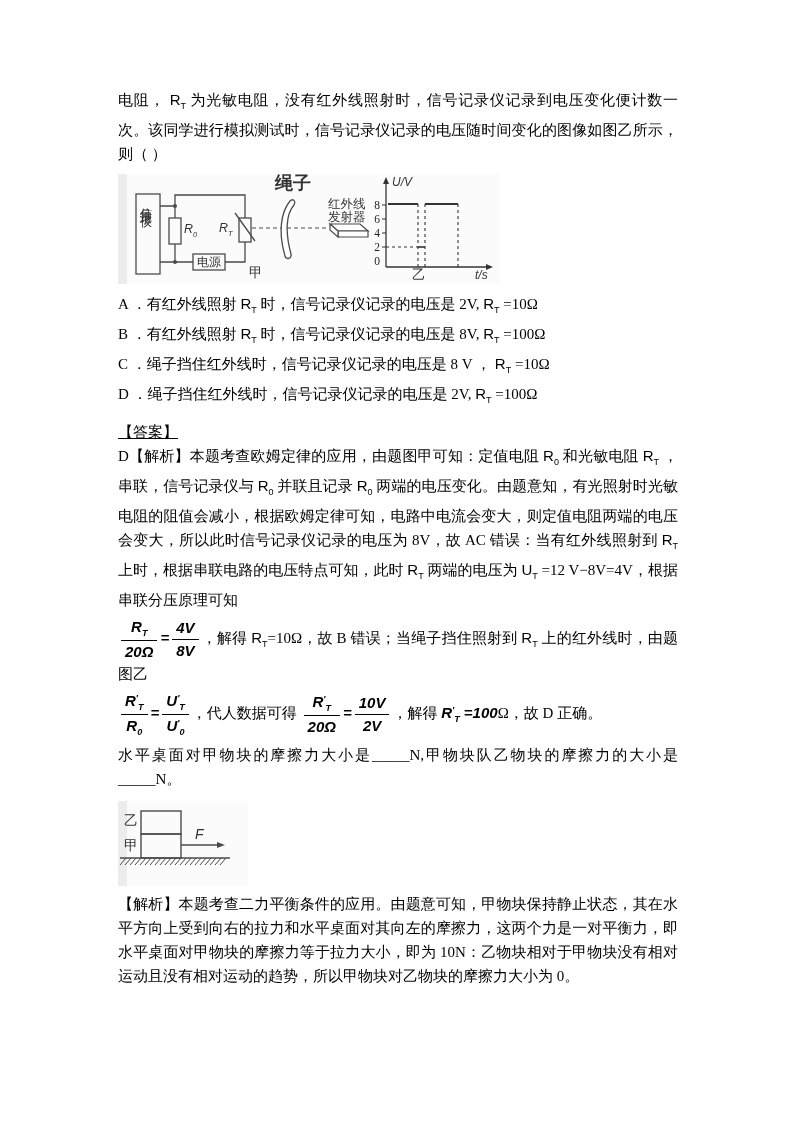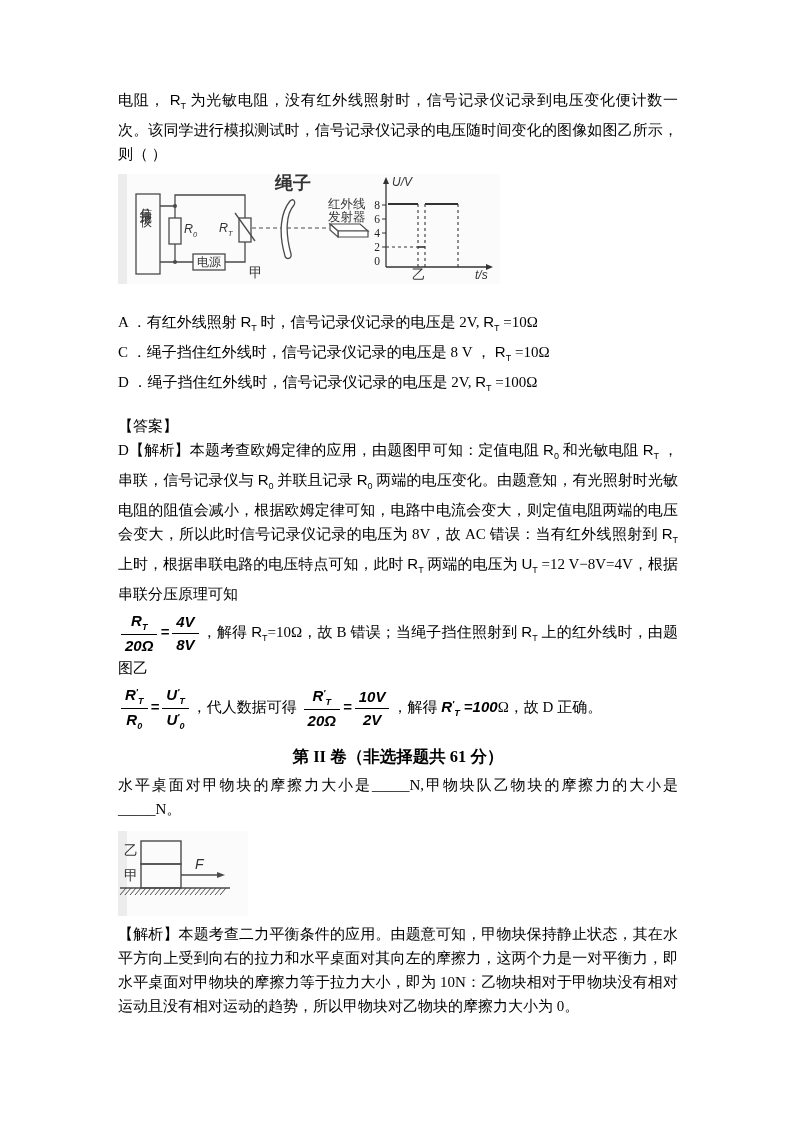--- a/index.html
+++ b/index.html
@@ -13,30 +13,30 @@
   p { margin:0; text-align:justify; }
   .sym { font-family:Liberation Sans, sans-serif; }
   .sym sub { font-size:0.6em; }
   .sym.it { font-style:italic; }
   .sym.math { font-weight:bold; font-style:italic; }
   .prime { font-size:0.6em; vertical-align:0.55em; }
   .frac { display:inline-block; vertical-align:middle; text-align:center; margin:0 3px; line-height:1.15; font-weight:bold; }
   .fnum { display:block; padding:0 4px 2px; border-bottom:1.5px solid #000; }
   .fden { display:block; padding:2px 4px 0; }
   .formula-line { margin:6px 0; }
-  .options { margin-top:26px; line-height:23px; }
+  .options { margin-top:8px; line-height:23px; }
   .options p { margin:0; }
   
   .figure { position:relative; background:linear-gradient(to right,#ececec 0px,#ececec 9px,#fbfbfb 9px); margin:8px 0 2px 0; }
   .figure .flabel { position:absolute; font-size:12.5px; line-height:14px; white-space:nowrap; color:#333; }
   .vtext { writing-mode:vertical-rl; text-orientation:upright; letter-spacing:2px; }
   .itlab { font-style:italic; font-family:Liberation Sans, sans-serif; }
   .tick { position:absolute; width:18px; text-align:right; font-size:11.5px; color:#222; line-height:12px; }
   .heading { font-weight:bold; font-size:16.5px; text-align:center; margin:14px 0 4px 0; }
-  .ansline { margin-top:14px; }
+  .ansline { margin-top:8px;text-decoration:underline; }
 </style>
 </head>
 <body>
 
 <div class="page">
 
   <p>电阻，  <span class="sym">R<sub>T</sub></span> 为光敏电阻，没有红外线照射时，信号记录仪记录到电压变化便计数一次。该同学进行模拟测试时，信号记录仪记录的电压随时间变化的图像如图乙所示，则（    ）</p>
 
   <div class="figure" style="width:382px;height:110px;">
     <svg width="382" height="110" viewBox="0 0 382 110">
@@ -89,30 +89,30 @@
     <div class="tick" style="left:244px;top:25px;">8</div>
     <div class="tick" style="left:244px;top:39px;">6</div>
     <div class="tick" style="left:244px;top:53px;">4</div>
     <div class="tick" style="left:244px;top:67px;">2</div>
     <div class="tick" style="left:244px;top:81px;">0</div>
     <div class="flabel" style="left:294px;top:94px;font-size:13.5px;">乙</div>
   </div>
 
   <div class="options">
     <p>A ．有红外线照射 <span class="sym">R<sub>T</sub></span> 时，信号记录仪记录的电压是 2V, <span class="sym">R<sub>T</sub></span> =10Ω</p>
+    <p>B ．有红外线照射 <span class="sym">R<sub>T</sub></span> 时，信号记录仪记录的电压是 8V, <span class="sym">R<sub>T</sub></span> =100Ω</p>
     <p>C ．绳子挡住红外线时，信号记录仪记录的电压是 8 V ， <span class="sym">R<sub>T</sub></span> =10Ω</p>
     <p>D ．绳子挡住红外线时，信号记录仪记录的电压是 2V, <span class="sym">R<sub>T</sub></span> =100Ω</p>
   </div>
 
   <p class="ansline">【答案】</p>
   <p>D【解析】本题考查欧姆定律的应用，由题图甲可知：定值电阻 <span class="sym">R<sub>0</sub></span> 和光敏电阻 <span class="sym">R<sub>T</sub></span> ，串联，信号记录仪与 <span class="sym">R<sub>0</sub></span> 并联且记录 <span class="sym">R<sub>0</sub></span> 两端的电压变化。由题意知，有光照射时光敏电阻的阻值会减小，根据欧姆定律可知，电路中电流会变大，则定值电阻两端的电压会变大，所以此时信号记录仪记录的电压为 8V，故 AC 错误：当有红外线照射到 <span class="sym">R<sub>T</sub></span> 上时，根据串联电路的电压特点可知，此时 <span class="sym">R<sub>T</sub></span> 两端的电压为 <span class="sym">U<sub>T</sub></span> =12 V−8V=4V，根据串联分压原理可知</p>
   <p class="formula-line"><span class="frac"><span class="fnum"><span class="sym math">R<sub>T</sub></span></span><span class="fden"><span class="sym math">20Ω</span></span></span><span class="sym math">=</span><span class="frac"><span class="fnum"><span class="sym math">4V</span></span><span class="fden"><span class="sym math">8V</span></span></span>，解得 <span class="sym">R<sub>T</sub></span>=10Ω，故 B 错误；当绳子挡住照射到 <span class="sym">R<sub>T</sub></span> 上的红外线时，由题图乙</p>
   <p class="formula-line"><span class="frac"><span class="fnum"><span class="sym math">R<span class="prime">′</span><sub>T</sub></span></span><span class="fden"><span class="sym math">R<sub>0</sub></span></span></span><span class="sym math">=</span><span class="frac"><span class="fnum"><span class="sym math">U<span class="prime">′</span><sub>T</sub></span></span><span class="fden"><span class="sym math">U<span class="prime">′</span><sub>0</sub></span></span></span>，代人数据可得 <span class="frac"><span class="fnum"><span class="sym math">R<span class="prime">′</span><sub>T</sub></span></span><span class="fden"><span class="sym math">20Ω</span></span></span><span class="sym math">=</span><span class="frac"><span class="fnum"><span class="sym math">10V</span></span><span class="fden"><span class="sym math">2V</span></span></span>，解得 <span class="sym math">R<span class="prime">′</span><sub>T</sub></span><span class="sym math"> =100</span>Ω，故 D 正确。</p>
 
-  <h2 class="heading">第 II 卷（非选择题共 61 分）</h2>
   <p>水平桌面对甲物块的摩擦力大小是_____N,甲物块队乙物块的摩擦力的大小是_____N。</p>
 
   <div class="figure" style="width:130px;height:85px;margin:10px 0 6px 0;">
     <svg width="130" height="85" viewBox="0 0 130 85">
       <g fill="none" stroke="#4a4a4a" stroke-width="1.4">
         <rect x="23" y="10" width="40" height="23"></rect>
         <rect x="23" y="33" width="40" height="24"></rect>
         <path d="M2 57 H112"></path>
         <path d="M63 44 H101"></path>
       </g>

